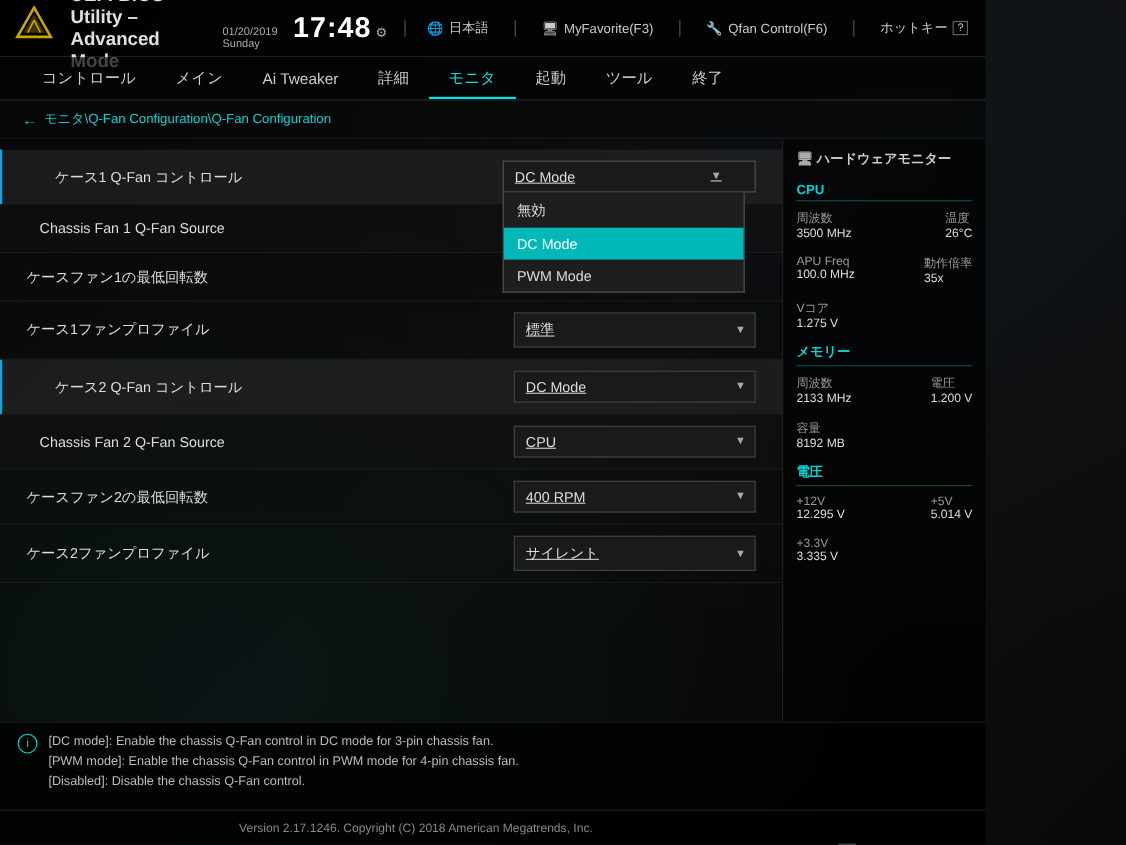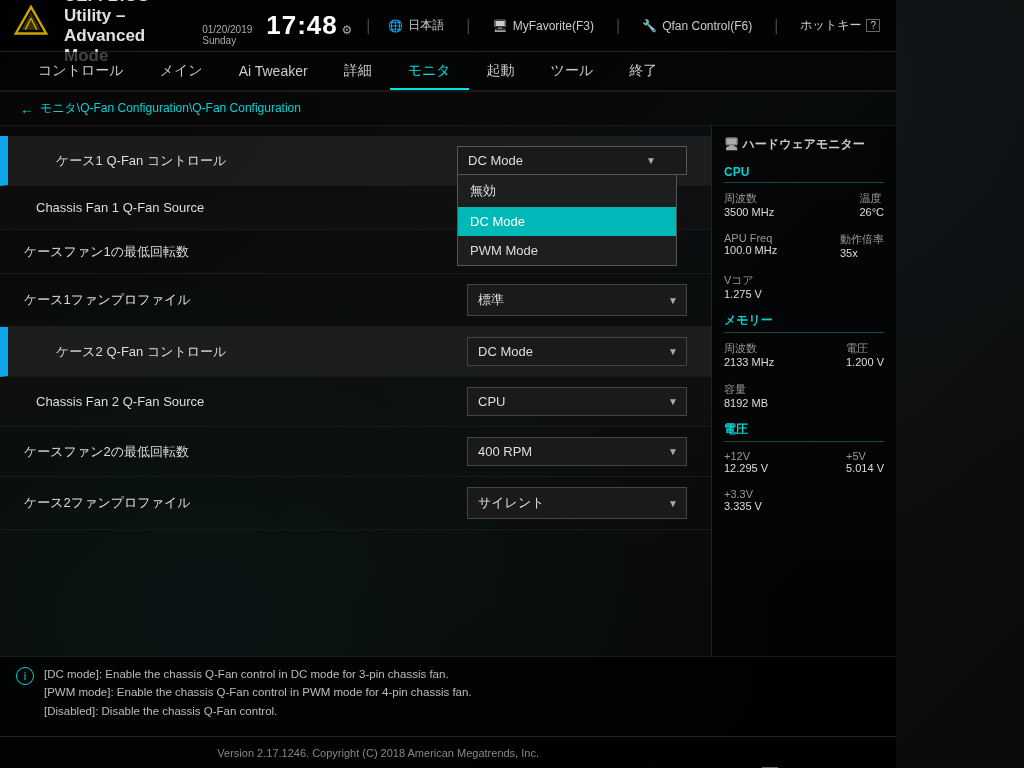--- a/index.html
+++ b/index.html
@@ -164,41 +164,42 @@
     .section-row {
       display: flex;
       align-items: center;
       padding: 10px 24px;
       border-bottom: 1px solid #1a1a1a;
       min-height: 44px;
     }
 
     .section-row.header-row {
       background: rgba(40,40,40,0.6);
-      border-left: 8px solid #0ea5e9;
+      border-left: 2px solid #0ea5e9;
       padding-left: 48px;
     }
 
     .section-row.sub-row {
       padding-left: 36px;
       background: rgba(20,20,20,0.4);
     }
 
     .row-label {
       flex: 1;
       font-size: 13px;
       color: #ddd;
     }
 
     .row-control {
       min-width: 230px;
       display: flex;
       align-items: center;
       justify-content: flex-end;
       position: relative;
+      text-decoration: underline;
     }
 
     
     .dropdown {
       background: #1a1a1a;
       border: 1px solid #444;
       color: #ddd;
       padding: 6px 30px 6px 10px;
       min-width: 220px;
       font-size: 13px;

